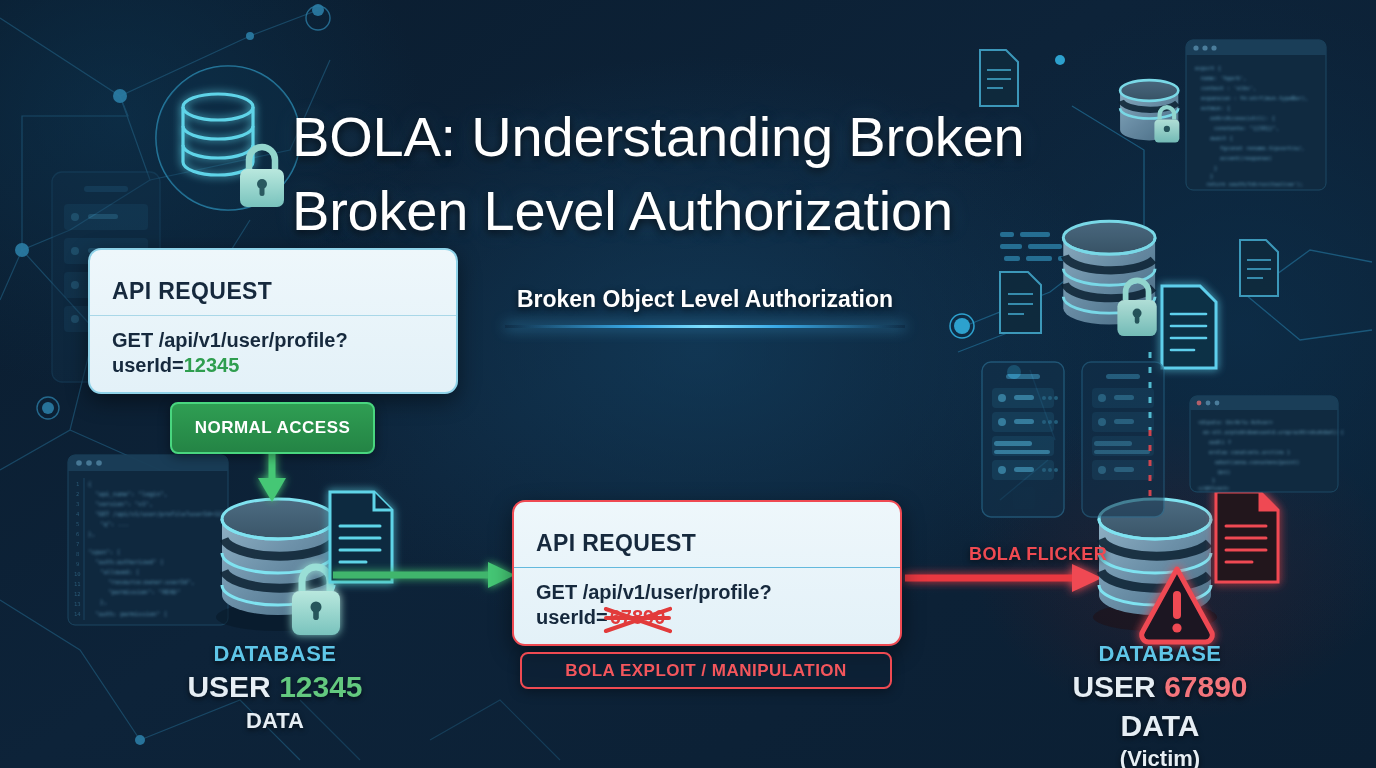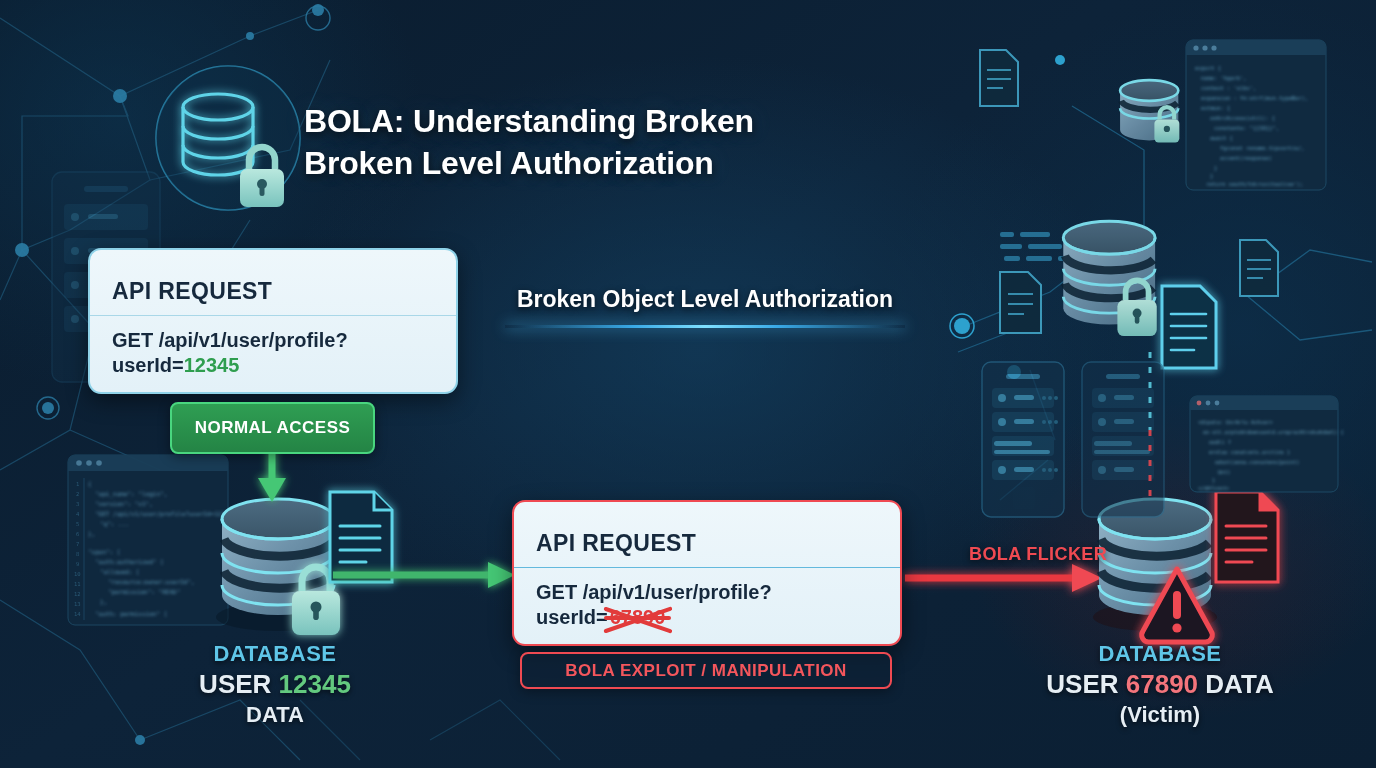--- a/index.html
+++ b/index.html
@@ -17,22 +17,22 @@
       radial-gradient(ellipse 420px 380px at 120px 120px, rgba(14,58,88,0.5) 0%, rgba(11,31,51,0) 72%),
       radial-gradient(ellipse 500px 460px at 1240px 330px, rgba(13,52,82,0.55) 0%, rgba(11,31,51,0) 72%),
       radial-gradient(ellipse 300px 230px at 1180px 560px, rgba(90,25,30,0.30) 0%, rgba(11,31,51,0) 70%),
       linear-gradient(145deg,#0a1c2e 0%, #0d2339 45%, #0b1f33 100%);
     overflow:hidden;
   }
   .bg-svg { position:absolute; inset:0; width:1376px; height:768px; pointer-events:none; }
 
   
   .title {
-    position:absolute; left:304px; top:100px; width:780px;
-    font-size:32px; font-weight:bold; color:#ffffff; line-height:1.32;
+    position:absolute; left:292px; top:100px; width:780px;
+    font-size:56px; font-weight:normal; color:#ffffff; line-height:1.32;
     text-shadow:0 3px 9px rgba(0,0,0,0.75), 0 0 22px rgba(120,190,235,0.20);
     letter-spacing:-0.2px;
   }
   .title .l2 { display:block; }
 
   
   .logo-wrap { position:absolute; left:490px; top:280px; width:430px; text-align:center; }
   .logo-main {
     font-size:118px; font-weight:bold; letter-spacing:2px; line-height:0.95;
     background:linear-gradient(175deg,#ffffff 8%,#e8f4fb 30%,#b7dced 62%,#8fc7e2 100%);
@@ -90,21 +90,21 @@
   }
   .badge.redline {
     background:rgba(14,33,52,0.55); border:2px solid #ef4a52; color:#f4565c;
     box-shadow:0 3px 12px rgba(0,0,0,0.35);
   }
 
   
   .db-label { position:absolute; text-align:center; line-height:1.28; }
   .db-label .t1 { font-size:22px; font-weight:bold; color:#5fc6e8;
      text-shadow:0 2px 5px rgba(0,0,0,0.6); letter-spacing:0.5px; }
-  .db-label .t2 { font-size:26px; font-weight:bold; color:#e6eef4;
+  .db-label .t2 { font-size:30px; font-weight:bold; color:#e6eef4;
      text-shadow:0 2px 5px rgba(0,0,0,0.6); }
   .db-label .t3 { font-size:22px; font-weight:bold; color:#e6eef4;
      text-shadow:0 2px 5px rgba(0,0,0,0.6); }
   .g-num { color:#63c97f; }
   .r-num { color:#f4757c; }
 
   .flicker-label {
     position:absolute; font-size:18px; font-weight:bold; color:#ef4a52;
     letter-spacing:0.4px; text-shadow:0 2px 6px rgba(0,0,0,0.6);margin-left:47px;
   }

